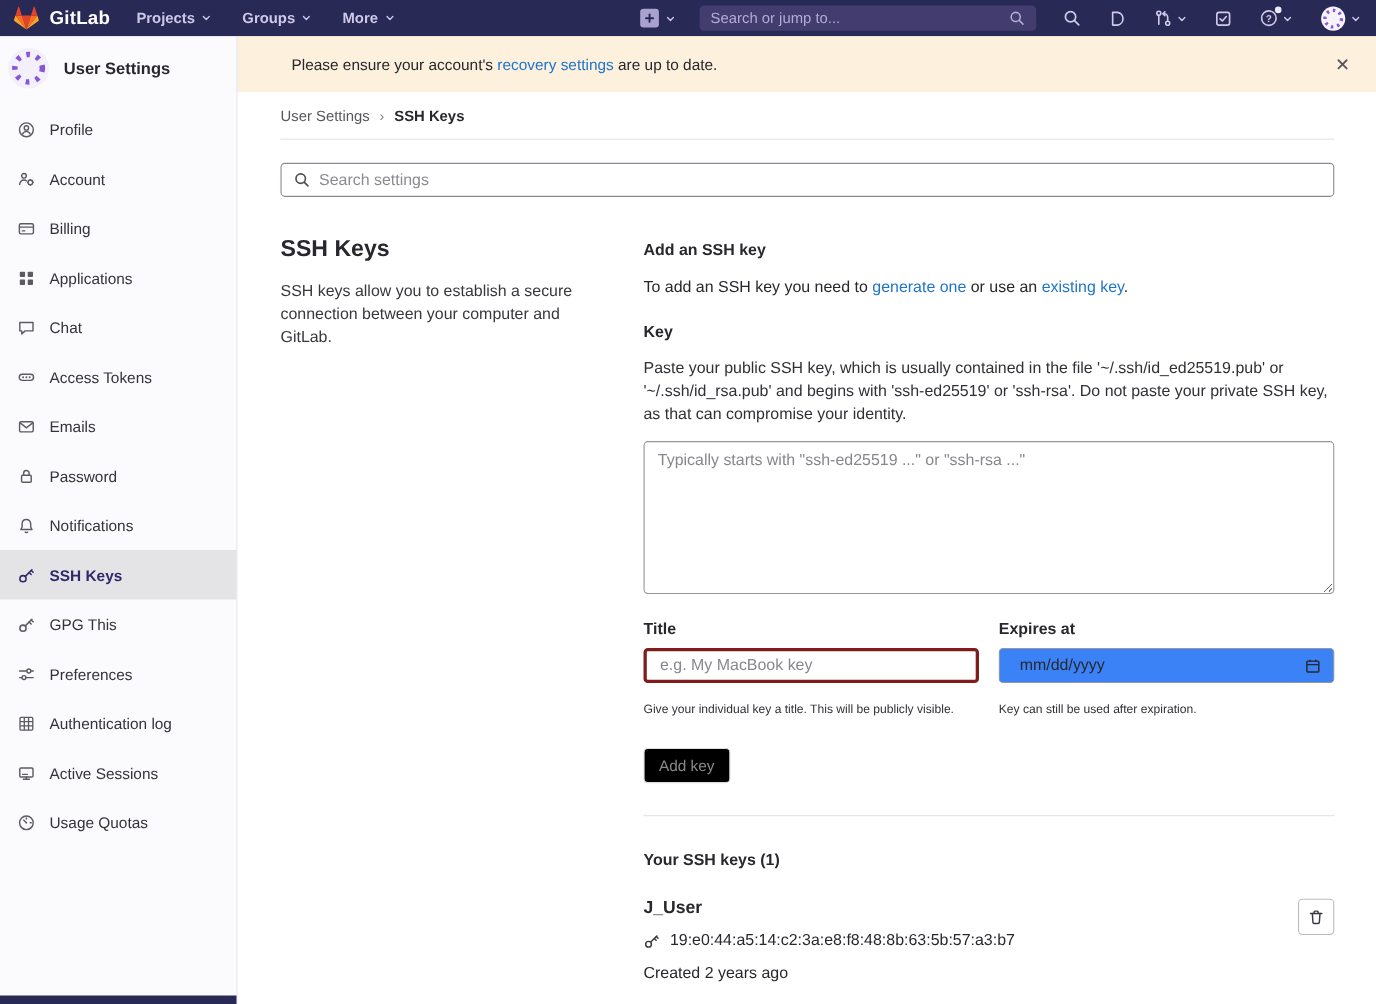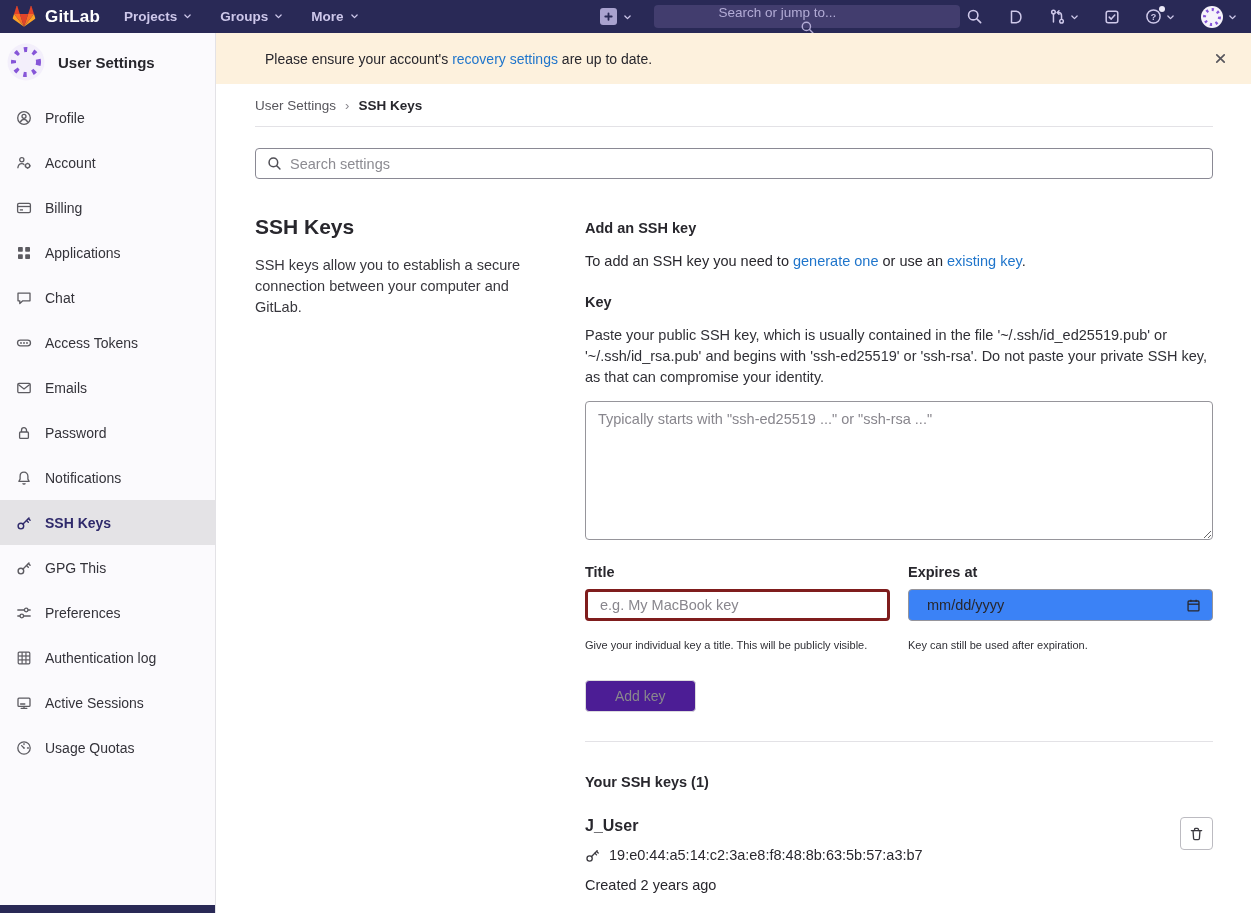--- a/index.html
+++ b/index.html
@@ -15,22 +15,22 @@
     position:absolute; top:0; left:0; right:0; height:33px;
     background:#292956; display:flex; align-items:center; padding:0 14px 0 12px;
   }
   .brand { display:flex; align-items:center; gap:9px; margin-right:24px; cursor:pointer; }
   .brand-name { color:#fff; font-size:17px; font-weight:600; letter-spacing:.2px; }
   .nav-links { display:flex; gap:28px; }
   .nav-link { display:flex; align-items:center; gap:6px; color:#cdc7ea; font-size:13.5px; font-weight:600; cursor:pointer; }
   .nav-link svg { margin-top:1px; }
   .plus-group { margin-left:auto; display:flex; align-items:center; gap:6px; color:#cdc7ea; cursor:pointer; }
   .plus-box { width:17px; height:17px; background:#a9a2cf; border-radius:3px; display:flex; align-items:center; justify-content:center; }
-  .nav-search { width:306px; height:23px; margin:0 6px 0 22px; background:#423d6e; border-radius:4px;
-    display:flex; align-items:center; padding:0 10px;flex-direction:column; }
+  .nav-search { width:306px; height:23px; margin:0 24px 0 22px; background:#423d6e; border-radius:4px;
+    display:flex; align-items:center; padding:0 10px; }
   .nav-search input { flex:1; background:transparent; border:none; outline:none; color:#e6e2f7; font-size:13.5px; font-family:inherit; }
   .nav-search input::placeholder { color:#b3acd6; }
   .nav-search svg { color:#b3acd6; flex-shrink:0; }
   .nav-icons { display:flex; align-items:center; gap:25px; color:#cfc9ea; }
   .nav-icon { display:flex; align-items:center; gap:4px; cursor:pointer; position:relative; }
   .help-dot { position:absolute; top:-2px; right:10px; width:6px; height:6px; border-radius:50%; background:#ece9f8; }
 
   
   .banner {
     position:absolute; left:216px; top:33px; right:0; height:51px;
@@ -90,21 +90,21 @@
   .form-col { flex:1; min-width:0; }
   .field-label { display:block; font-size:14.5px; font-weight:700; margin-bottom:9px; }
   .text-input { width:100%; height:32px; border:3px solid #7f1d1d; border-radius:4px; padding:0 12px;
     font-size:14.5px; font-family:inherit; color:#28272d; outline:none; }
   .text-input::placeholder { color:#88868d; }
   .date-input { width:100%; height:32px; border:1px solid #96959b; border-radius:4px; padding:0 11px 0 18px;
     display:flex; align-items:center; background:#3b82f6; cursor:text; }
   .date-value { flex:1; font-size:14.5px; color:#28272d; }
   .field-help { margin-top:14px; font-size:11px; line-height:21px; color:#303036; }
 
-  .add-key-btn { margin-top:24px; height:32px; padding:0 29px; background:#4c1d95; border:1px solid #dcdbde;
+  .add-key-btn { margin-top:24px; height:32px; padding:0 13px; background:#000000; border:1px solid #dcdbde;
     border-radius:4px; font-size:14px; font-family:inherit; color:#89888d; cursor:default; }
 
   .section-divider { border:none; border-top:1px solid #e3e2e6; margin-top:29px; }
   .keys-heading { margin-top:32px; font-size:14.5px; font-weight:700; }
 
   .key-entry { margin-top:27px; display:flex; align-items:flex-start; }
   .key-entry-main { flex:1; min-width:0; }
   .key-name { font-size:16px; font-weight:700; color:#28272d; }
   .fingerprint-row { margin-top:12px; display:flex; align-items:center; gap:9px; font-size:14.5px; color:#28272d; }
   .fingerprint-row svg { color:#3a393f; }

